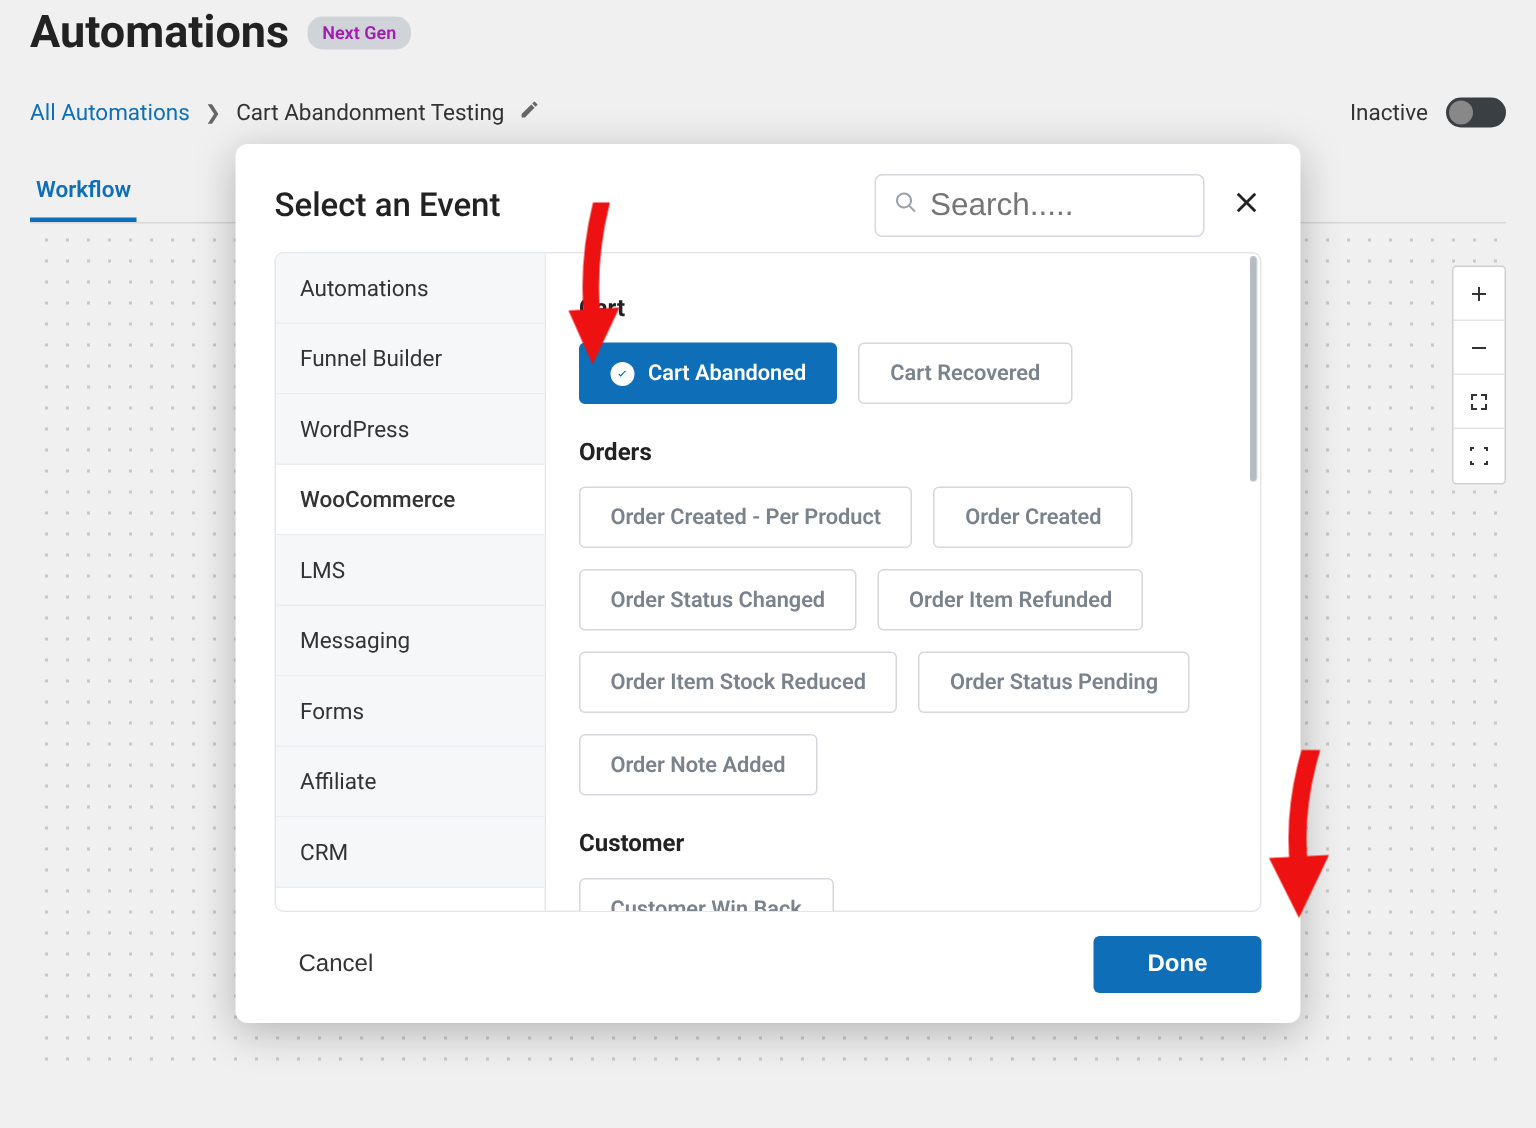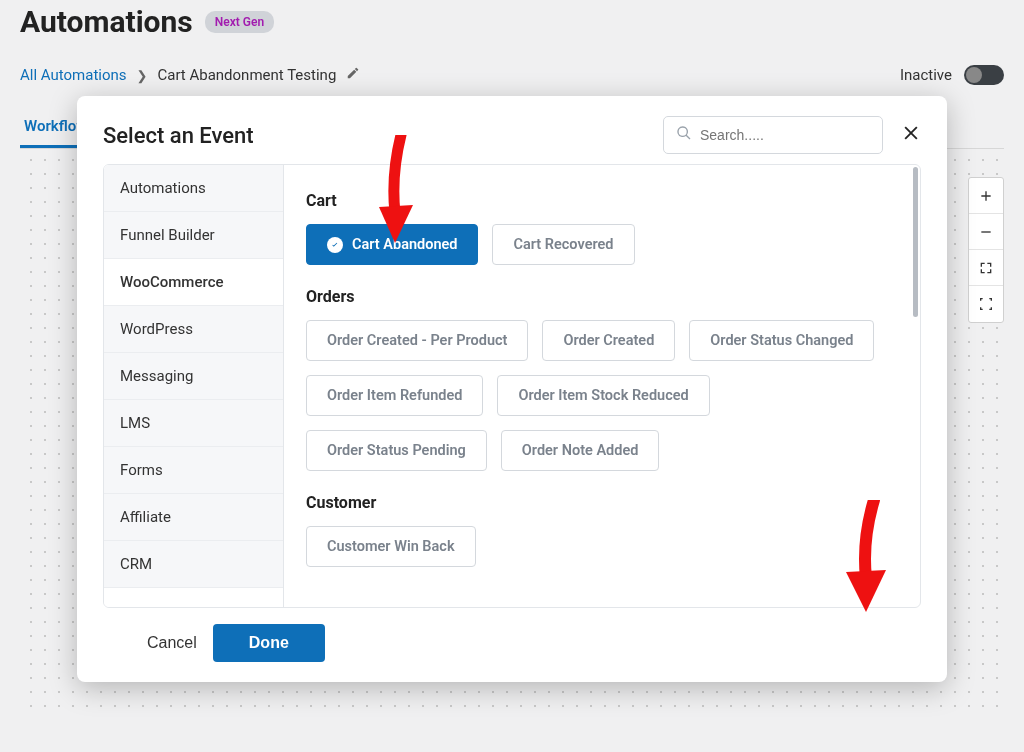--- a/index.html
+++ b/index.html
@@ -86,40 +86,40 @@
   }
   .tool:last-child { border-bottom: none; }
   .tool svg { width: 16px; height: 16px; fill: #333; }
   
   .overlay {
     position: absolute; inset: 0;
     display: flex; align-items: flex-start; justify-content: center;
     padding-top: 96px;
   }
   .modal {
-    width: 870px; height: 586px;
+    width: 710px; height: 586px;
     background: #fff; border-radius: 8px;
     box-shadow: 0 6px 28px rgba(0,0,0,0.25);
     display: flex; flex-direction: column;
     overflow: hidden;
   }
   .modal-head {
     display: flex; align-items: center; justify-content: space-between;
     padding: 20px 26px 10px 26px;
   }
   .modal-title { font-size: 22px; font-weight: 500; color: #222; }
   .head-right { display: flex; align-items: center; gap: 18px; }
   .search-wrap {
     display: flex; align-items: center; gap: 8px;
     border: 1px solid #d4d8dd; border-radius: 5px;
     padding: 8px 12px; width: 220px;
   }
   .search-wrap svg { width: 16px; height: 16px; fill: #9aa2ab; }
   .search-wrap input {
-    border: none; outline: none; font-size: 14px; color: #0f766e; width: 100%;
+    border: none; outline: none; font-size: 21px; color: #0f766e; width: 100%;
     background: transparent;
   }
   .close-btn { cursor: pointer; }
   .close-btn svg { width: 20px; height: 20px; stroke: #222; stroke-width: 2.2; fill: none; }
   .modal-body {
     flex: 1; display: flex; padding: 0 26px; gap: 0; overflow: hidden;
   }
   .panel {
     flex: 1; border: 1px solid #e3e6ea; border-radius: 6px;
     display: flex; overflow: hidden;
@@ -154,23 +154,22 @@
   }
   .chip.selected {
     background: #0e6fb8; border-color: #0e6fb8; color: #fff;
   }
   .chip.selected .check {
     width: 16px; height: 16px; border-radius: 50%; background: #fff;
     display: inline-flex; align-items: center; justify-content: center;
   }
   .chip.selected .check svg { width: 10px; height: 10px; fill: #0e6fb8; }
   .modal-foot {
-    display: flex; justify-content: flex-start; 
+    display: flex; justify-content: space-between; 
     padding: 16px 26px 20px 26px;
-    margin-left: 28px;
   }
   .btn-cancel {
     background: transparent; border: none; font-size: 16px; color: #333;
     padding: 10px 16px; cursor: pointer;
   }
   .btn-done {
     background: #0e6fb8; color: #fff; border: none; font-size: 16px; font-weight: 600;
     padding: 10px 36px; border-radius: 4px; cursor: pointer;
   }
   
@@ -254,24 +253,24 @@
             </svg>
         </span>
       </div>
     </div>
 
     <div class="modal-body">
       <div class="panel">
         <div class="side-list">
           <div class="side-item">Automations</div>
           <div class="side-item">Funnel Builder</div>
+          <div class="side-item">WordPress</div>
           <div class="side-item active">WooCommerce</div>
-          <div class="side-item">WordPress</div>
+          <div class="side-item">LMS</div>
           <div class="side-item">Messaging</div>
-          <div class="side-item">LMS</div>
           <div class="side-item">Forms</div>
           <div class="side-item">Affiliate</div>
           <div class="side-item">CRM</div>
         </div>
 
         <div class="event-area">
           <div class="section-title">Cart</div>
           <div class="chips">
             <div class="chip selected">
               <span class="check">

